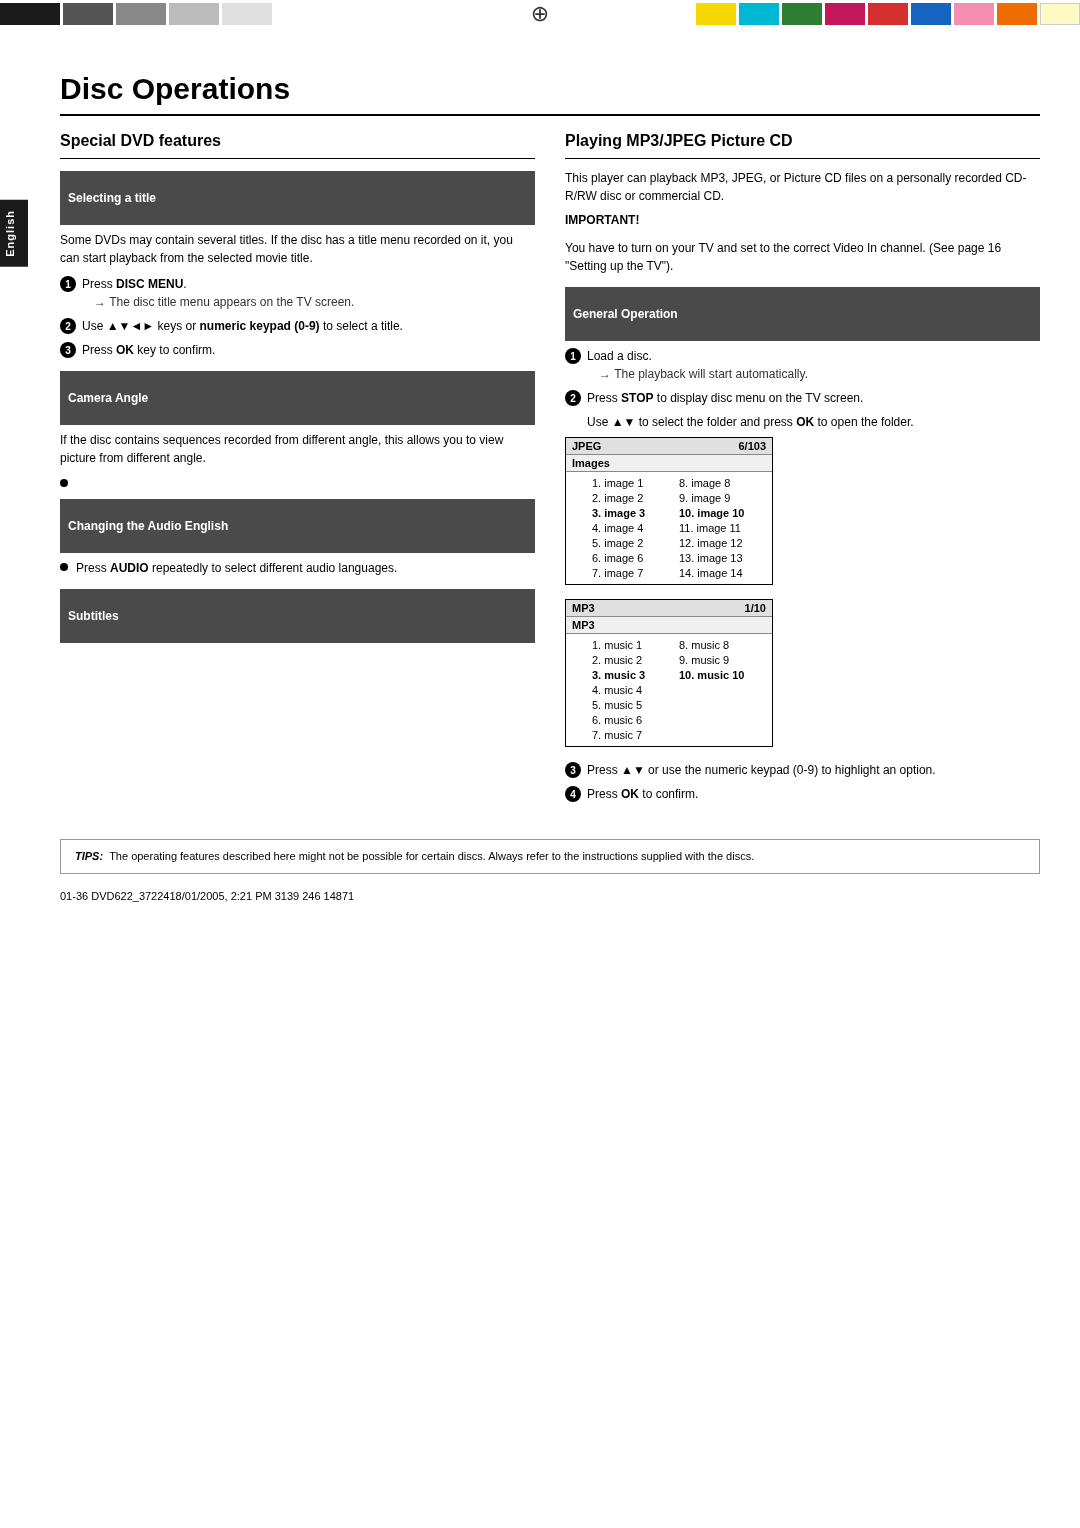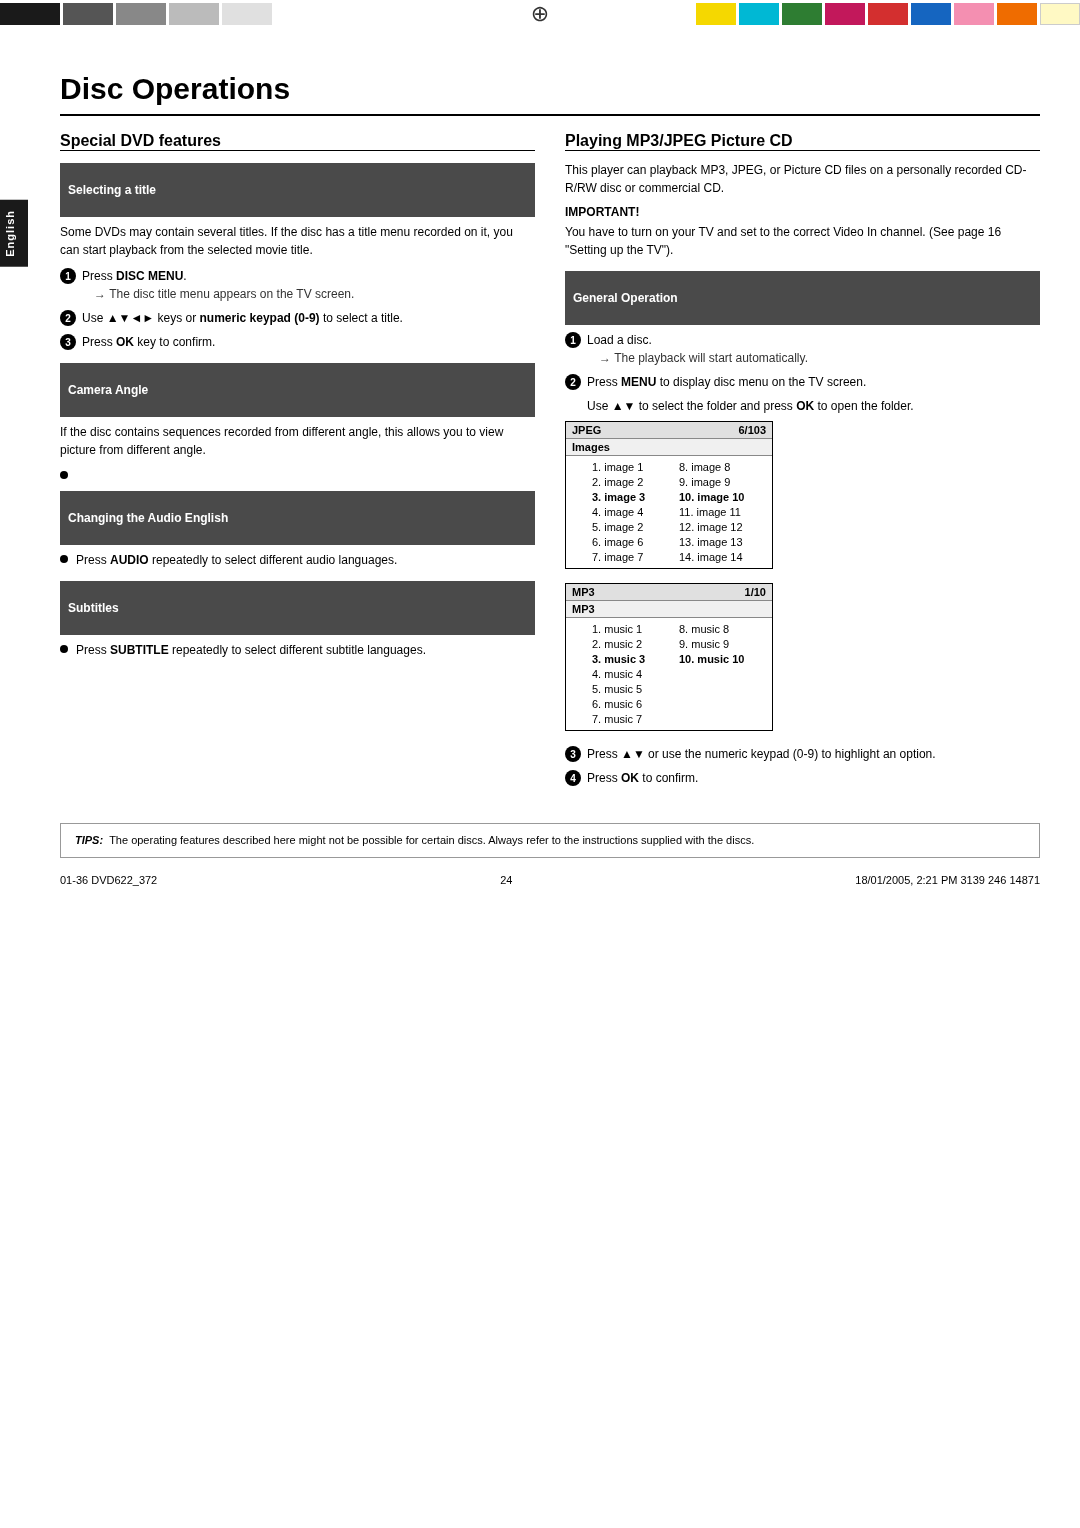--- a/index.html
+++ b/index.html
@@ -56,21 +56,21 @@
     .col-right {
       flex: 1;
     }
 
     
     .section-heading {
       font-size: 16px;
       font-weight: bold;
       margin-bottom: 10px;
       border-bottom: 1px solid #000;
-      padding-bottom: 0;
+      padding-bottom: 8px;
     }
 
     
     .subsection-box {
       background: #4a4a4a;
       color: #fff;
       font-size: 12px;
       font-weight: bold;
       padding: 20px 8px;
       margin-bottom: 6px;
@@ -172,41 +172,40 @@
       padding: 1px 0;
     }
     .disc-table-cell.bold {
       font-weight: bold;
     }
 
     
     .important-label {
       font-weight: bold;
       font-size: 12px;
-      margin-bottom: 4px;
+      margin-bottom: 12px;
     }
 
     
     .tips-box {
       border: 1px solid #999;
       padding: 8px 14px;
       font-size: 11px;
       margin-top: 30px;
       line-height: 1.5;
     }
     .tips-label {
       font-style: italic;
       font-weight: bold;
       margin-right: 6px;
     }
 
     
     .page-footer {
       display: flex;
-      justify-content: space-between;
       margin-top: 16px;
       font-size: 11px;
       align-items: center;
     }
 
     
     .top-decorative {
       display: flex;
       height: 28px;
       margin-bottom: 24px;
@@ -313,24 +312,20 @@
 
       <div class="subsection-box">Changing the Audio English</div>
 
       <div class="bullet-step">
         <div class="bullet-dot"></div>
         <span>Press <strong>AUDIO</strong> repeatedly to select different audio languages.</span>
       </div>
 
       <div class="subsection-box">Subtitles</div>
 
-      <div class="bullet-step">
-        <div class="bullet-dot"></div>
-        <span>Press <strong>SUBTITLE</strong> repeatedly to select different subtitle languages.</span>
-      </div>
 
     </div>
 
     <div class="col-right">
       <h2 class="section-heading">Playing MP3/JPEG Picture CD</h2>
 
       <p class="section-text">This player can playback MP3, JPEG, or Picture CD files on a personally recorded CD-R/RW disc or commercial CD.</p>
 
       <p class="important-label">IMPORTANT!</p>
       <p class="section-text">You have to turn on your TV and set to the correct Video In channel. (See page 16 "Setting up the TV").</p>
@@ -340,21 +335,21 @@
       <div class="step">
         <span class="step-num">1</span>
         <span class="step-content">
           Load a disc.
           <span class="arrow-note">The playback will start automatically.</span>
         </span>
       </div>
 
       <div class="step">
         <span class="step-num">2</span>
-        <span class="step-content">Press <strong>MENU</strong> to display disc menu on the TV screen.</span>
+        <span class="step-content">Press <strong>STOP</strong> to display disc menu on the TV screen.</span>
       </div>
 
       <div class="step">
         <span class="step-num" style="visibility:hidden;">2</span>
         <span class="step-content">Use ▲▼ to select the folder and press <strong>OK</strong> to open the folder.</span>
       </div>
 
       <div class="disc-table">
         <div class="disc-table-header">
           <span>JPEG</span>

